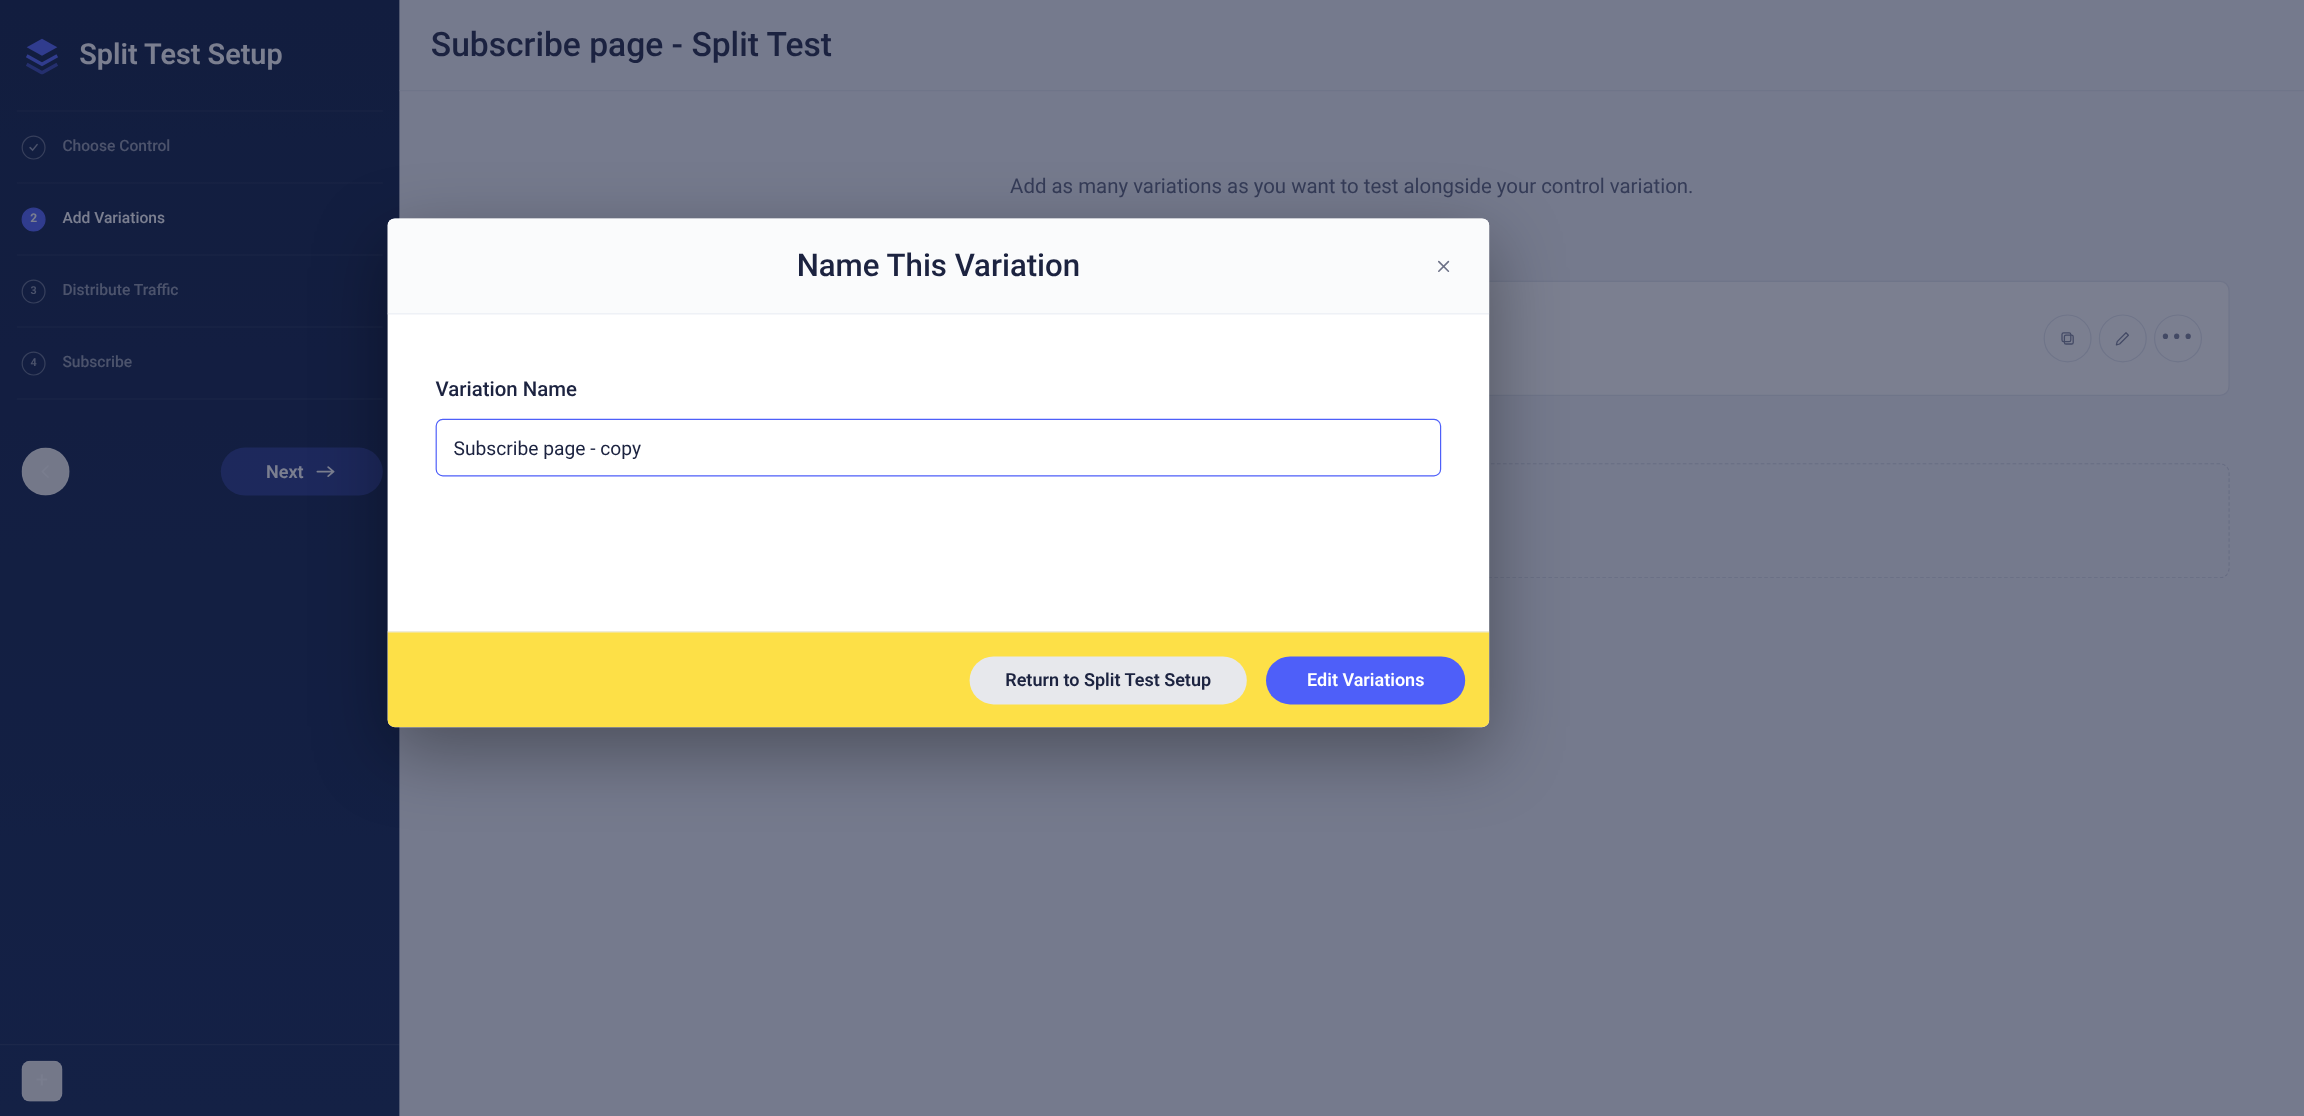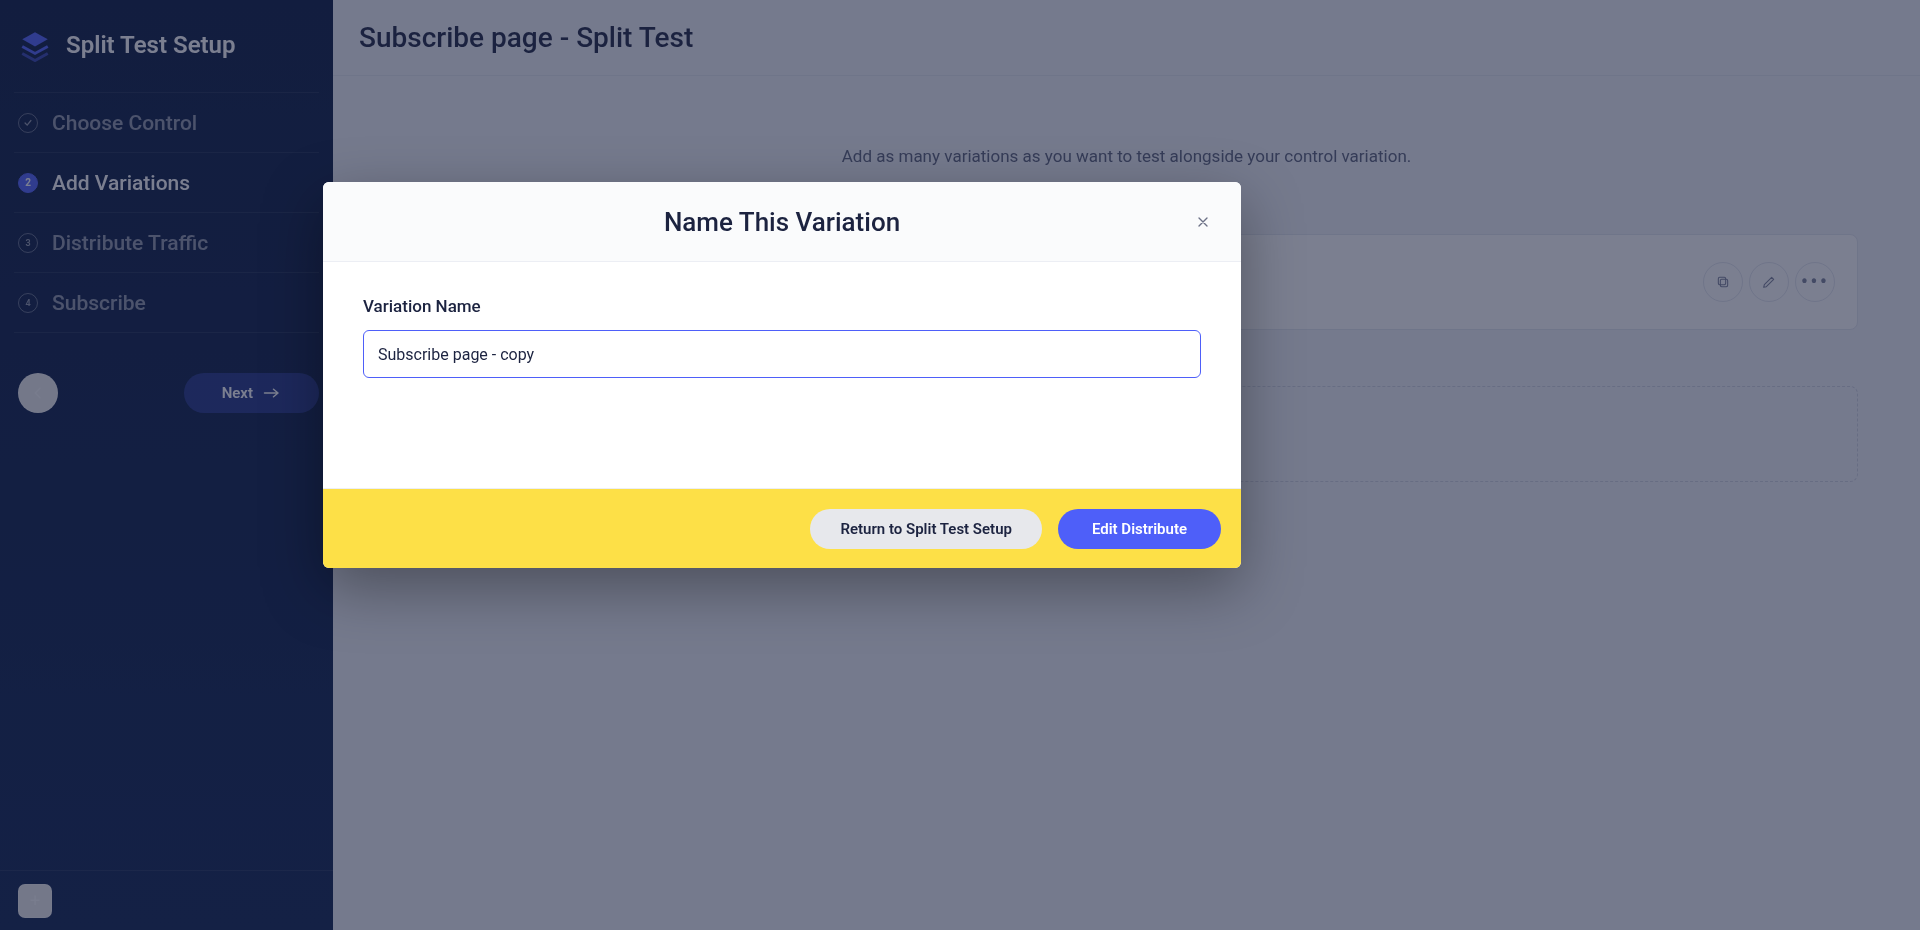--- a/index.html
+++ b/index.html
@@ -84,21 +84,21 @@
     }
     .step-bullet.completed svg { width:10px; height:10px; }
 
     .step-bullet.active {
       background: #4e5ff9;
       border-color: #4e5ff9;
       color: #fff;
     }
 
     .step-item .step-label {
-      font-size: 21px;
+      font-size: 13px;
       color: rgba(255,255,255,0.55);
       font-weight: 500;
     }
 
     .step-item.active .step-label {
       color: #fff;
     }
 
     
     .step-bullet .num {
@@ -290,20 +290,21 @@
       position:absolute;
       left:323px; top:182px;
       width:918px;
       background:#fff;
       border-radius:6px;
       z-index:60;
       box-shadow:0 20px 60px rgba(0,0,0,0.35);
       overflow:hidden;
       display:flex;
       flex-direction:column;
+      gap:19px;
     }
 
     .modal-header {
       height:80px;
       display:flex;
       align-items:center;
       justify-content:center;
       position:relative;
       border-bottom:1px solid #eceef4;
       background:#fafbfc;
@@ -505,15 +506,15 @@
     </button>
   </div>
 
   <div class="modal-body">
     <label class="field-label">Variation Name</label>
     <input class="text-input" type="text" value="Subscribe page - copy" style="">
   </div>
 
   <div class="modal-footer">
     <button class="btn-secondary">Return to Split Test Setup</button>
-    <button class="btn-primary">Edit Distribute</button>
+    <button class="btn-primary">Edit Variations</button>
   </div>
 </div>
 
 </body></html>

